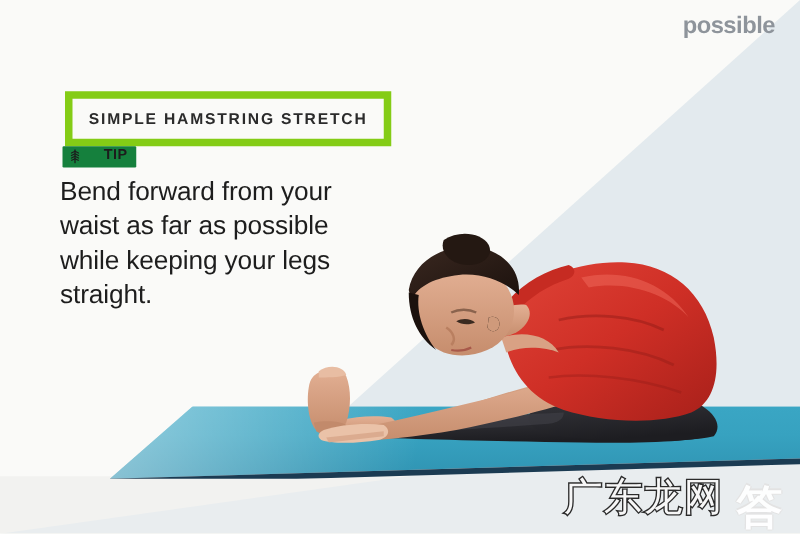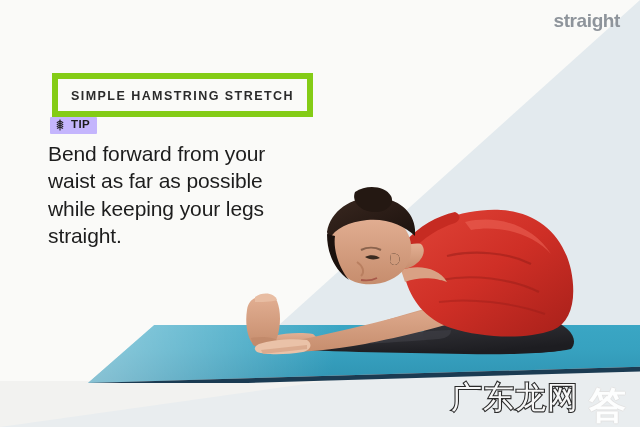--- a/index.html
+++ b/index.html
@@ -56,23 +56,23 @@
     border:6px solid #84cc16;
     padding:7px 13px 7px 13px;
     background:transparent;
   }
   .label-box span{
     font-size:12.5px;letter-spacing:1.45px;color:#2b2b2b;font-weight:700;
     white-space:nowrap;line-height:1;
   }
   .tip-badge{
     position:absolute;left:50px;top:117px;
-    background:#c4b5fd;
+    background:#15803d;
     padding:2px 7px 3px 5px;
-    display:inline-flex;align-items:center;gap:6px;
+    display:inline-flex;align-items:center;gap:18px;
     border-radius:1px;
   }
   .tip-badge .tip-ico{display:block;width:10px;height:12px;}
   .tip-badge .tip-text{
     font-size:11.5px;font-weight:700;color:#1c1c1c;letter-spacing:.4px;line-height:1;
   }
   .headline{
     position:absolute;left:48px;top:140px;width:232px;
     font-size:21px;line-height:1.30;color:#1d1d1d;font-weight:400;
     letter-spacing:-0.1px;
@@ -188,18 +188,18 @@
   <div class="tip-badge">
     <svg class="tip-ico" viewBox="0 0 10 12">
       <path d="M5 0.5 L5 11.5" stroke="#1c1c1c" stroke-width="1"></path>
       <path d="M5 2 L2.2 3.4 M5 2 L7.8 3.4 M5 4 L2.2 5.4 M5 4 L7.8 5.4 M5 6 L2.2 7.4 M5 6 L7.8 7.4 M5 8 L2.4 9.2 M5 8 L7.6 9.2" stroke="#1c1c1c" stroke-width="1.1" stroke-linecap="round"></path>
     </svg>
     <span class="tip-text">TIP</span>
   </div>
 
   <div class="headline">Bend forward from your waist as far as possible while keeping your legs straight.</div>
 
-  <div class="brand">straight</div>
+  <div class="brand">possible</div>
 
   <div class="wm-ghost">答</div>
   <div class="wm-main">广东龙网</div>
 
 </div>
 
 </body></html>

